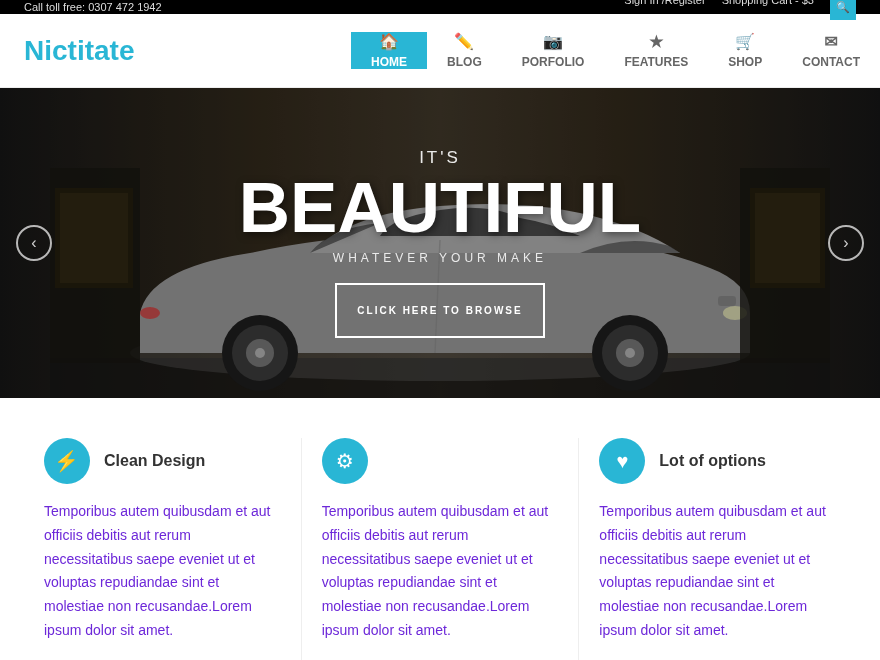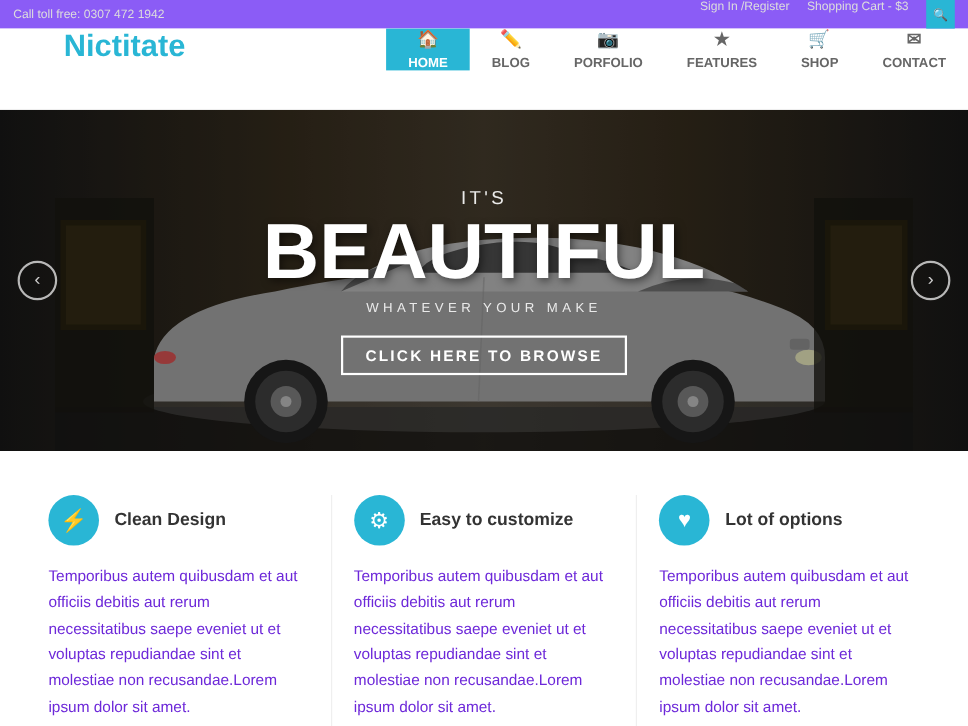--- a/index.html
+++ b/index.html
@@ -1,48 +1,47 @@
 <!DOCTYPE html>
 <html><head>
   <meta charset="utf-8">
   <style>
     * { margin: 0; padding: 0; box-sizing: border-box; }
     body { font-family: Arial, sans-serif; width: 880px; font-size: 13px; color: #444; background: #fff; }
 
     
     .topbar {
-      background: #8b5cf6;
+      background: #000000;
       color: #ddd;
       font-size: 11px;
       display: flex;
       justify-content: space-between;
       align-items: center;
-      padding: 0 12px;
-      height: 26px;
+      padding: 0 24px;
+      height: 14px;
     }
     .topbar-right { display: flex; gap: 16px; }
     .topbar-search {
       background: #29b6d5;
       width: 26px;
       height: 26px;
       display: flex;
       align-items: center;
       justify-content: center;
       color: #fff;
       cursor: pointer;
     }
 
     
     .header {
       display: flex;
-      align-items: flex-start;
+      align-items: center;
       background: #fff;
       height: 74px;
       border-bottom: 1px solid #eee;
-      padding-left: 34px;
     }
     .logo {
       display: flex;
       align-items: center;
       padding: 0 24px;
       font-size: 28px;
       font-weight: bold;
       color: #29b6d5;
       text-decoration: none;
       flex-shrink: 0;
@@ -116,22 +115,22 @@
     .hero-sub {
       font-size: 12px;
       letter-spacing: 4px;
       text-transform: uppercase;
       opacity: 0.85;
       margin-bottom: 18px;
     }
     .hero-btn {
       display: inline-block;
       border: 2px solid #fff;
-      padding: 8px 20px;
-      font-size: 14px;
+      padding: 20px 20px;
+      font-size: 10px;
       letter-spacing: 2px;
       text-transform: uppercase;
       color: #fff;
       cursor: pointer;
       font-weight: bold;
     }
     .hero-arrow {
       position: absolute;
       top: 50%;
       transform: translateY(-50%);
@@ -326,21 +325,20 @@
       <div class="feature-title">Clean Design</div>
     </div>
     <p class="feature-text">Temporibus autem quibusdam et aut officiis debitis aut rerum necessitatibus saepe eveniet ut et voluptas repudiandae sint et molestiae non recusandae.Lorem ipsum dolor sit amet.</p>
     <span class="read-more">Read more</span>
   </div>
   <div class="feature-col">
     <div class="feature-header">
       <div class="feature-icon">
         <span>⚙</span>
       </div>
-      <div class="feature-title">Easy to customize</div>
     </div>
     <p class="feature-text">Temporibus autem quibusdam et aut officiis debitis aut rerum necessitatibus saepe eveniet ut et voluptas repudiandae sint et molestiae non recusandae.Lorem ipsum dolor sit amet.</p>
     <span class="read-more">Read more</span>
   </div>
   <div class="feature-col">
     <div class="feature-header">
       <div class="feature-icon">
         <span>♥</span>
       </div>
       <div class="feature-title">Lot of options</div>

